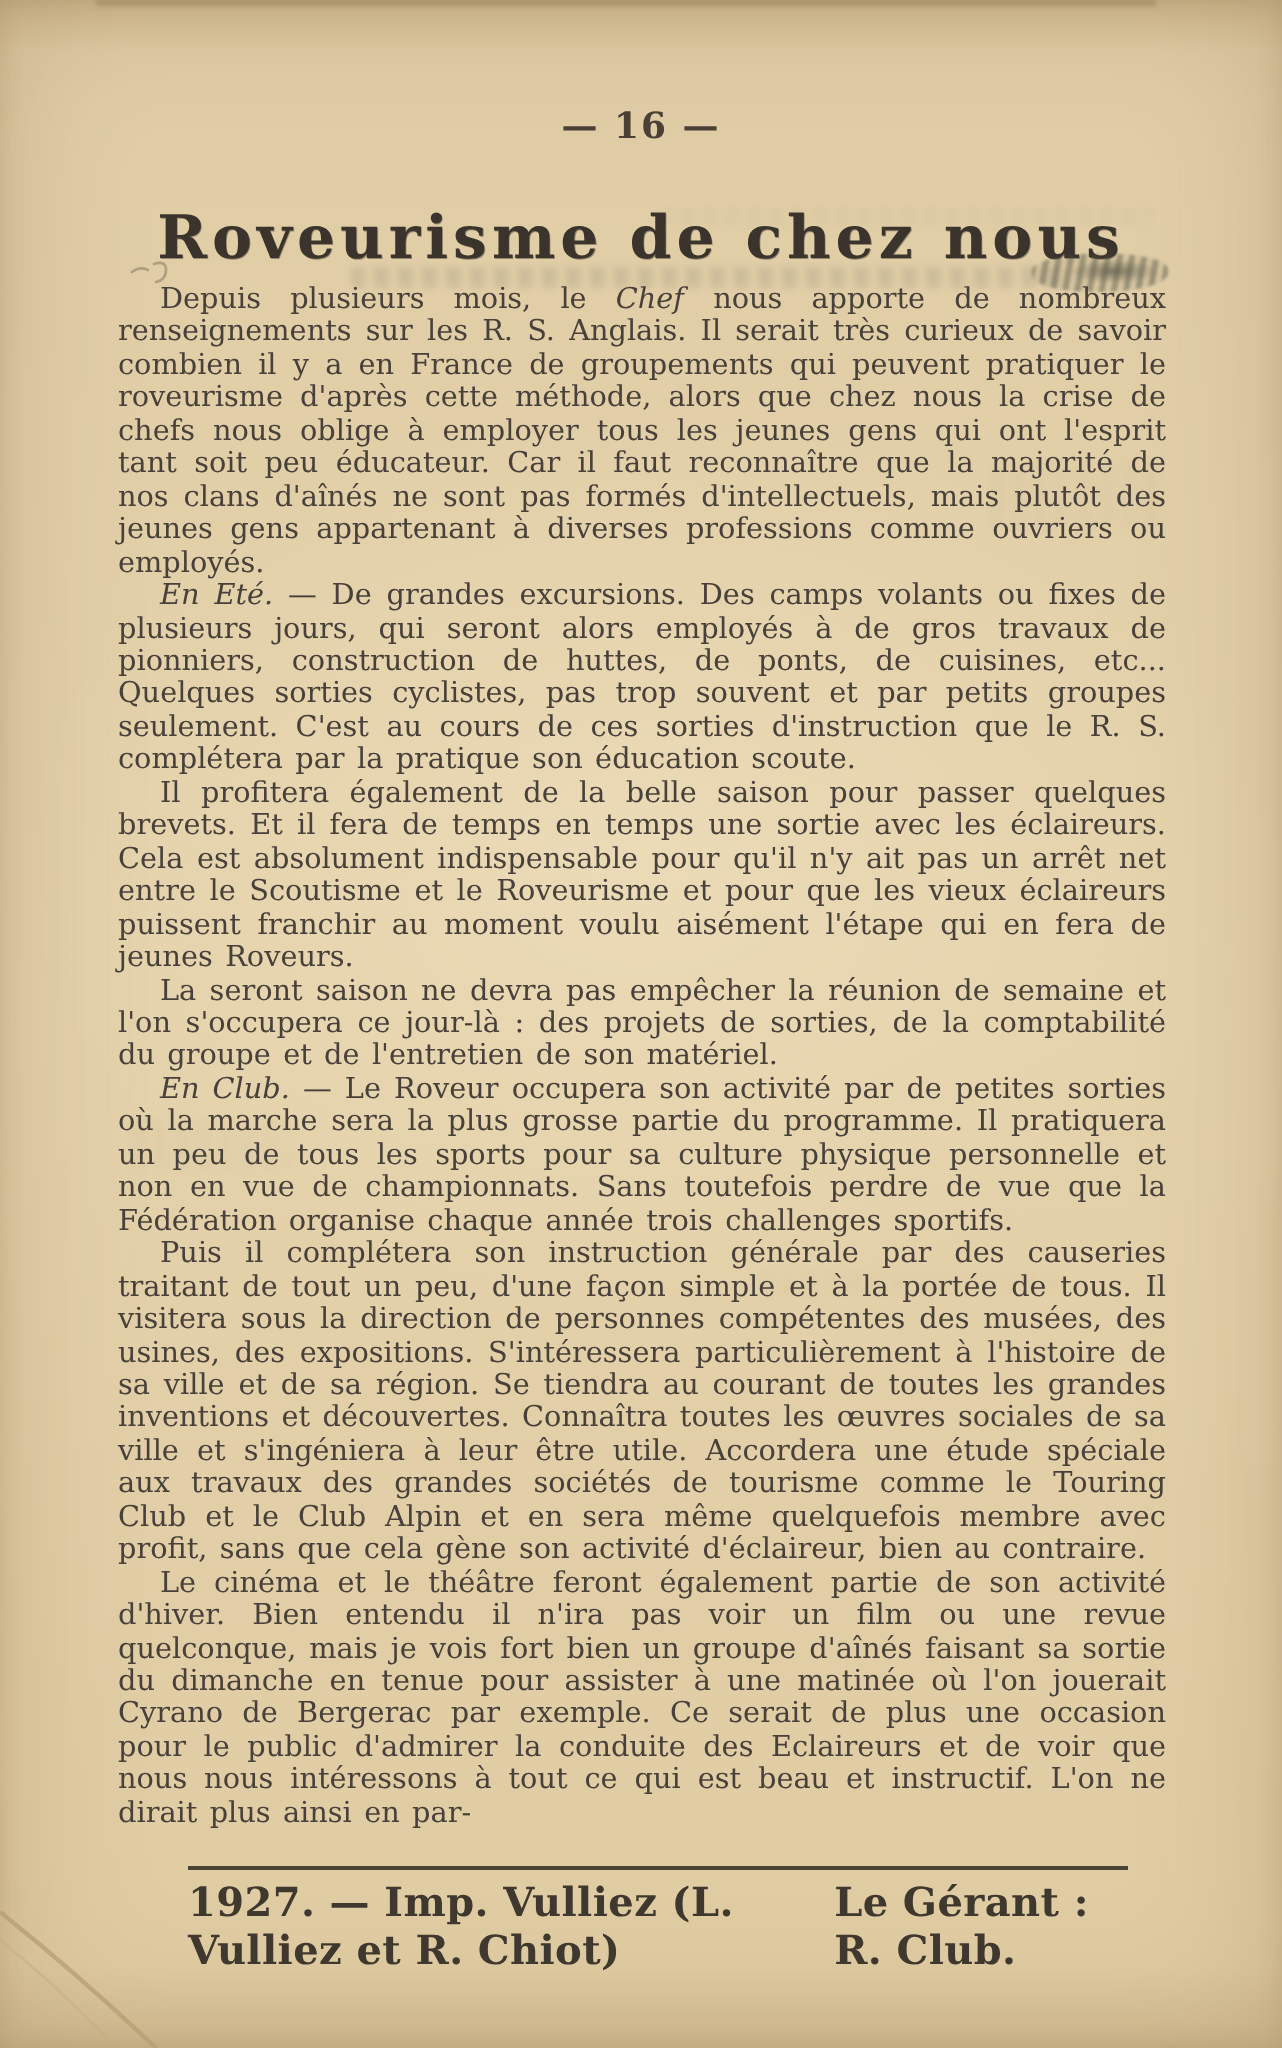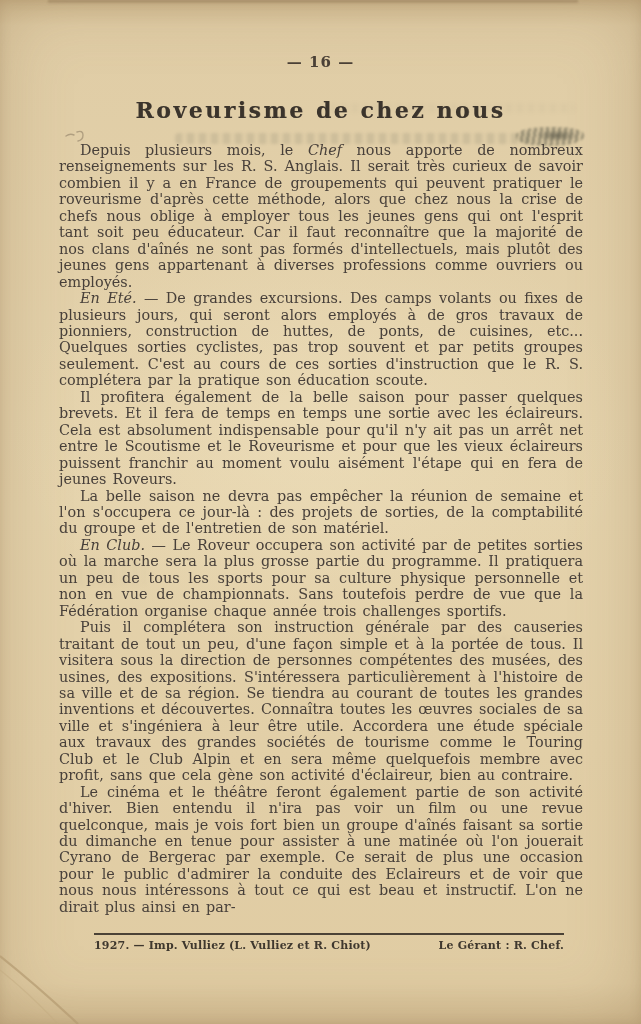--- a/index.html
+++ b/index.html
@@ -20,27 +20,27 @@
   }
   
   .top-edge{
     position:absolute;top:0;left:48px;width:530px;height:4px;
     background:linear-gradient(180deg, rgba(110,85,55,0.45), rgba(110,85,55,0));
     filter:blur(1px);
   }
   .page-number{
     position:absolute;top:53px;left:0;width:641px;
     text-align:center;
-    font-size:15px;font-weight:bold;letter-spacing:1px;
+    font-size:18px;font-weight:bold;letter-spacing:1px;
     color:#4a4036;
   }
   .title{
     position:absolute;top:82px;left:0;width:641px;
     text-align:center;
-    font-size:22px;font-weight:bold;letter-spacing:2.5px;
+    font-size:30px;font-weight:bold;letter-spacing:2.5px;
     color:#3b342c;
     text-shadow:0.4px 0.4px 0 rgba(59,52,44,0.45);
   }
   
   .smudge-band{
     position:absolute;top:133px;left:175px;width:360px;height:11px;
     background:repeating-linear-gradient(90deg, rgba(110,108,92,0.30) 0 7px, rgba(110,108,92,0.05) 7px 12px);
     filter:blur(1.6px);
     border-radius:4px;
     opacity:0.55;
@@ -65,21 +65,21 @@
     text-align:justify;
     word-spacing:1.6px;
   }
   .body-text p{margin:0;text-indent:21px;}
   .body-text i{margin-top:10px;}
   .footer{
     position:absolute;top:933px;left:94px;width:470px;
     border-top:2px solid #4b4236;
     padding-top:4px;
     display:flex;justify-content:space-between;
-    font-size:11px;font-weight:bold;color:#3f382e;
+    font-size:20px;font-weight:bold;color:#3f382e;
     letter-spacing:0.2px;
   }
   
   .ghost{
     position:absolute;
     background:repeating-linear-gradient(90deg, rgba(120,115,95,0.5) 0 6px, rgba(120,115,95,0.08) 6px 11px);
     filter:blur(2px);
     opacity:0.10;
     border-radius:3px;
   }
@@ -110,29 +110,29 @@
   <div class="smudge-blob"></div>
 
   <svg class="pencil-mark" viewBox="0 0 26 16">
     <path d="M2 8 q4 -3 8 -1 M13 4 q6 -2 6 3 q0 5 -5 6" fill="none" stroke="#8a7a62" stroke-width="1.4" stroke-linecap="round"></path>
   </svg>
 
   <div class="body-text">
       <p><span>Depuis plusieurs mois, le </span><i>Chef</i><span> nous apporte de nombreux renseignements sur les R. S. Anglais. Il serait très curieux de savoir combien il y a en France de groupements qui peuvent pratiquer le roveurisme d'après cette méthode, alors que chez nous la crise de chefs nous oblige à employer tous les jeunes gens qui ont l'esprit tant soit peu éducateur. Car il faut reconnaître que la majorité de nos clans d'aînés ne sont pas formés d'intellectuels, mais plutôt des jeunes gens appartenant à diverses professions comme ouvriers ou employés.</span></p>
       <p><i>En Eté.</i><span> — De grandes excursions. Des camps volants ou fixes de plusieurs jours, qui seront alors employés à de gros travaux de pionniers, construction de huttes, de ponts, de cuisines, etc... Quelques sorties cyclistes, pas trop souvent et par petits groupes seulement. C'est au cours de ces sorties d'instruction que le R. S. complétera par la pratique son éducation scoute.</span></p>
       <p><span>Il profitera également de la belle saison pour passer quelques brevets. Et il fera de temps en temps une sortie avec les éclaireurs. Cela est absolument indispensable pour qu'il n'y ait pas un arrêt net entre le Scoutisme et le Roveurisme et pour que les vieux éclaireurs puissent franchir au moment voulu aisément l'étape qui en fera de jeunes Roveurs.</span></p>
-      <p><span>La belle saison ne devra pas empêcher la réunion de semaine et l'on s'occupera ce jour-là : des projets de sorties, de la comptabilité du groupe et de l'entretien de son matériel.</span></p>
+      <p><span>La seront saison ne devra pas empêcher la réunion de semaine et l'on s'occupera ce jour-là : des projets de sorties, de la comptabilité du groupe et de l'entretien de son matériel.</span></p>
       <p><i>En Club.</i><span> — Le Roveur occupera son activité par de petites sorties où la marche sera la plus grosse partie du programme. Il pratiquera un peu de tous les sports pour sa culture physique personnelle et non en vue de championnats. Sans toutefois perdre de vue que la Fédération organise chaque année trois challenges sportifs.</span></p>
       <p><span>Puis il complétera son instruction générale par des causeries traitant de tout un peu, d'une façon simple et à la portée de tous. Il visitera sous la direction de personnes compétentes des musées, des usines, des expositions. S'intéressera particulièrement à l'histoire de sa ville et de sa région. Se tiendra au courant de toutes les grandes inventions et découvertes. Connaîtra toutes les œuvres sociales de sa ville et s'ingéniera à leur être utile. Accordera une étude spéciale aux travaux des grandes sociétés de tourisme comme le Touring Club et le Club Alpin et en sera même quelquefois membre avec profit, sans que cela gène son activité d'éclaireur, bien au contraire.</span></p>
       <p><span>Le cinéma et le théâtre feront également partie de son activité d'hiver. Bien entendu il n'ira pas voir un film ou une revue quelconque, mais je vois fort bien un groupe d'aînés faisant sa sortie du dimanche en tenue pour assister à une matinée où l'on jouerait Cyrano de Bergerac par exemple. Ce serait de plus une occasion pour le public d'admirer la conduite des Eclaireurs et de voir que nous nous intéressons à tout ce qui est beau et instructif. L'on ne dirait plus ainsi en par-</span></p>
     </div>
 
   <div class="footer">
     <span>1927. — Imp. Vulliez (L. Vulliez et R. Chiot)</span>
-    <span>Le Gérant : R. Chef.</span>
+    <span>Le Gérant : R. Club.</span>
   </div>
 
   <svg class="creases" viewBox="0 0 130 84">
     <path d="M0 16 Q 40 48 78 84" fill="none" stroke="#b59c73" stroke-width="2.2" opacity="0.75"></path>
     <path d="M0 30 Q 30 54 58 84" fill="none" stroke="#c3ab82" stroke-width="1.2" opacity="0.5"></path>
   </svg>
 
 </div>
 
 </body></html>

